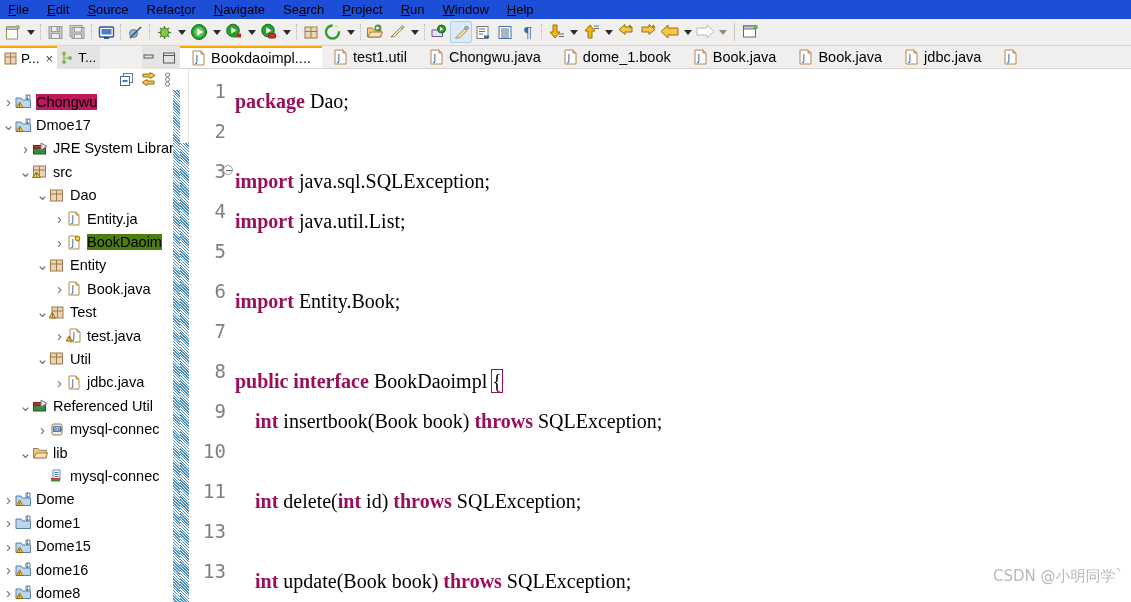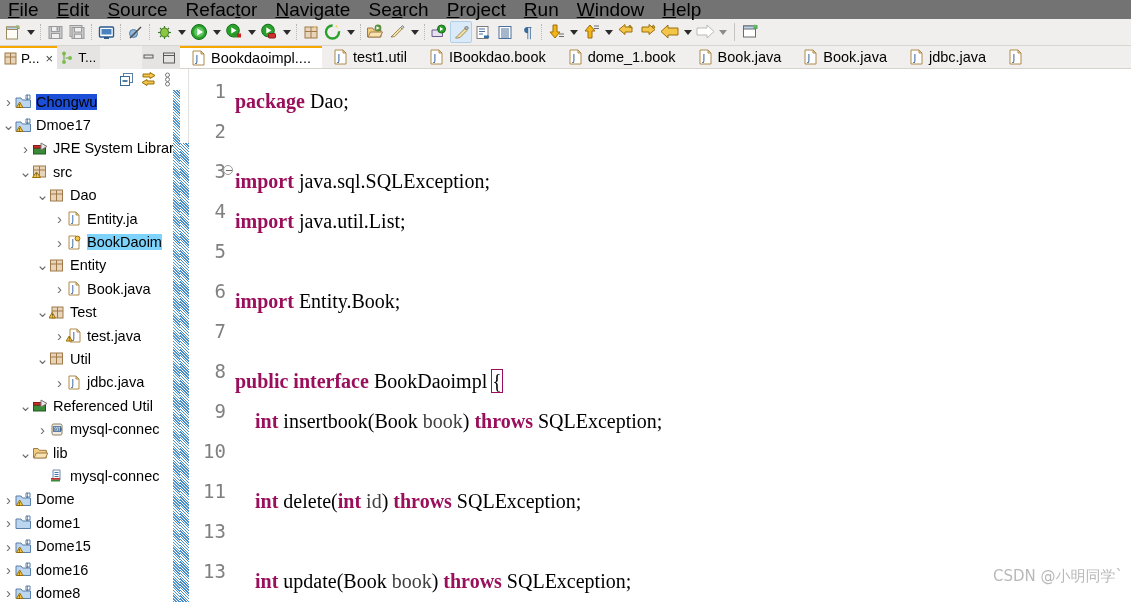--- a/index.html
+++ b/index.html
@@ -7,25 +7,25 @@
     width: 1131px; height: 602px;
     overflow: hidden;
     background: #ffffff;
     font-family: "Liberation Sans", sans-serif;
   }
   .app { width: 1131px; height: 602px; position: relative; background:#f6f5f4; }
 
   
   .menubar {
     height: 19px;
-    background: #737373;
+    background: #1d4ed8;
     display: flex;
     align-items: center;
     padding-left: 0px;
-    font-size: 19px;
+    font-size: 13px;
     color: #000;
   }
   .menu-item {
     padding: 0 10px 0 8px;
     line-height: 19px;
     white-space: nowrap;
     cursor: default;
   }
   .menu-item .mn { text-decoration: underline; }
 
@@ -115,22 +115,22 @@
     font-size: 14.5px;
     color: #000;
   }
   .trow {
     height: 23.4px;
     display: flex; align-items: center;
     white-space: nowrap;
     padding-left: 2px;
   }
   .trow .lbl { margin-left: 4px; }
-  .trow.sel-blue .lbl { background:#1d4ed8; }
-  .trow.sel-gray .lbl { background:#7dd3fc; }
+  .trow.sel-blue .lbl { background:#be185d; }
+  .trow.sel-gray .lbl { background:#4d7c0f; }
   .arrow {
     width: 13px; display:inline-block; text-align:center;
     color:#6d6d6d; font-size: 11px; flex:none;
   }
   .ind { display:inline-block; flex:none; }
   .ic { width:17px; height:17px; flex:none; display:inline-block; position:relative; }
 
   
   .tree-scroll {
     position:absolute; right:0px; top:0; width:7px; height:100%;
@@ -196,21 +196,21 @@
     font-family: Liberation Serif, serif;
     font-size: 20px;
     line-height: 40px;
     white-space: pre;
     color: #000;
     position:relative;
   }
   .cl { height:40px; }
   .kw { color:#9a0f5b; font-weight:bold; }
   .plain { color:#000; }
-  .param { color:#404040; }
+  .param { color:#000000; }
   .brk { outline:1px solid #9a0f5b; }
   .watermark {
     position:absolute; right:8px; bottom:16px;
     font-size:15px; color:#b9b9b9;
     font-family:"DejaVu Sans","Liberation Sans",sans-serif;
   }
   svg { display:block; }
 </style>
 </head>
 <body>
@@ -855,21 +855,21 @@
             <span>test1.util</span>
           </div>
           <div class="etab">
             <span>
               <svg width="15" height="16" viewBox="0 0 15 16">
                 <path d="M2 1 l8 0 l3 3 l0 11 l-11 0z" fill="#ffffff" stroke="#b08a4a"></path>
                 <path d="M10 1 l3 3 l-3 0z" fill="#f0e0b8" stroke="#b08a4a"></path>
                 <text x="4.5" y="12" font-size="9.5" font-family="DejaVu Sans, sans-serif" fill="#2a5a9a">J</text>
               </svg>
             </span>
-            <span>IBookdao.book</span>
+            <span>Chongwu.java</span>
           </div>
           <div class="etab">
             <span>
               <svg width="15" height="16" viewBox="0 0 15 16">
                 <path d="M2 1 l8 0 l3 3 l0 11 l-11 0z" fill="#ffffff" stroke="#b08a4a"></path>
                 <path d="M10 1 l3 3 l-3 0z" fill="#f0e0b8" stroke="#b08a4a"></path>
                 <text x="4.5" y="12" font-size="9.5" font-family="DejaVu Sans, sans-serif" fill="#2a5a9a">J</text>
               </svg>
             </span>
             <span>dome_1.book</span>

